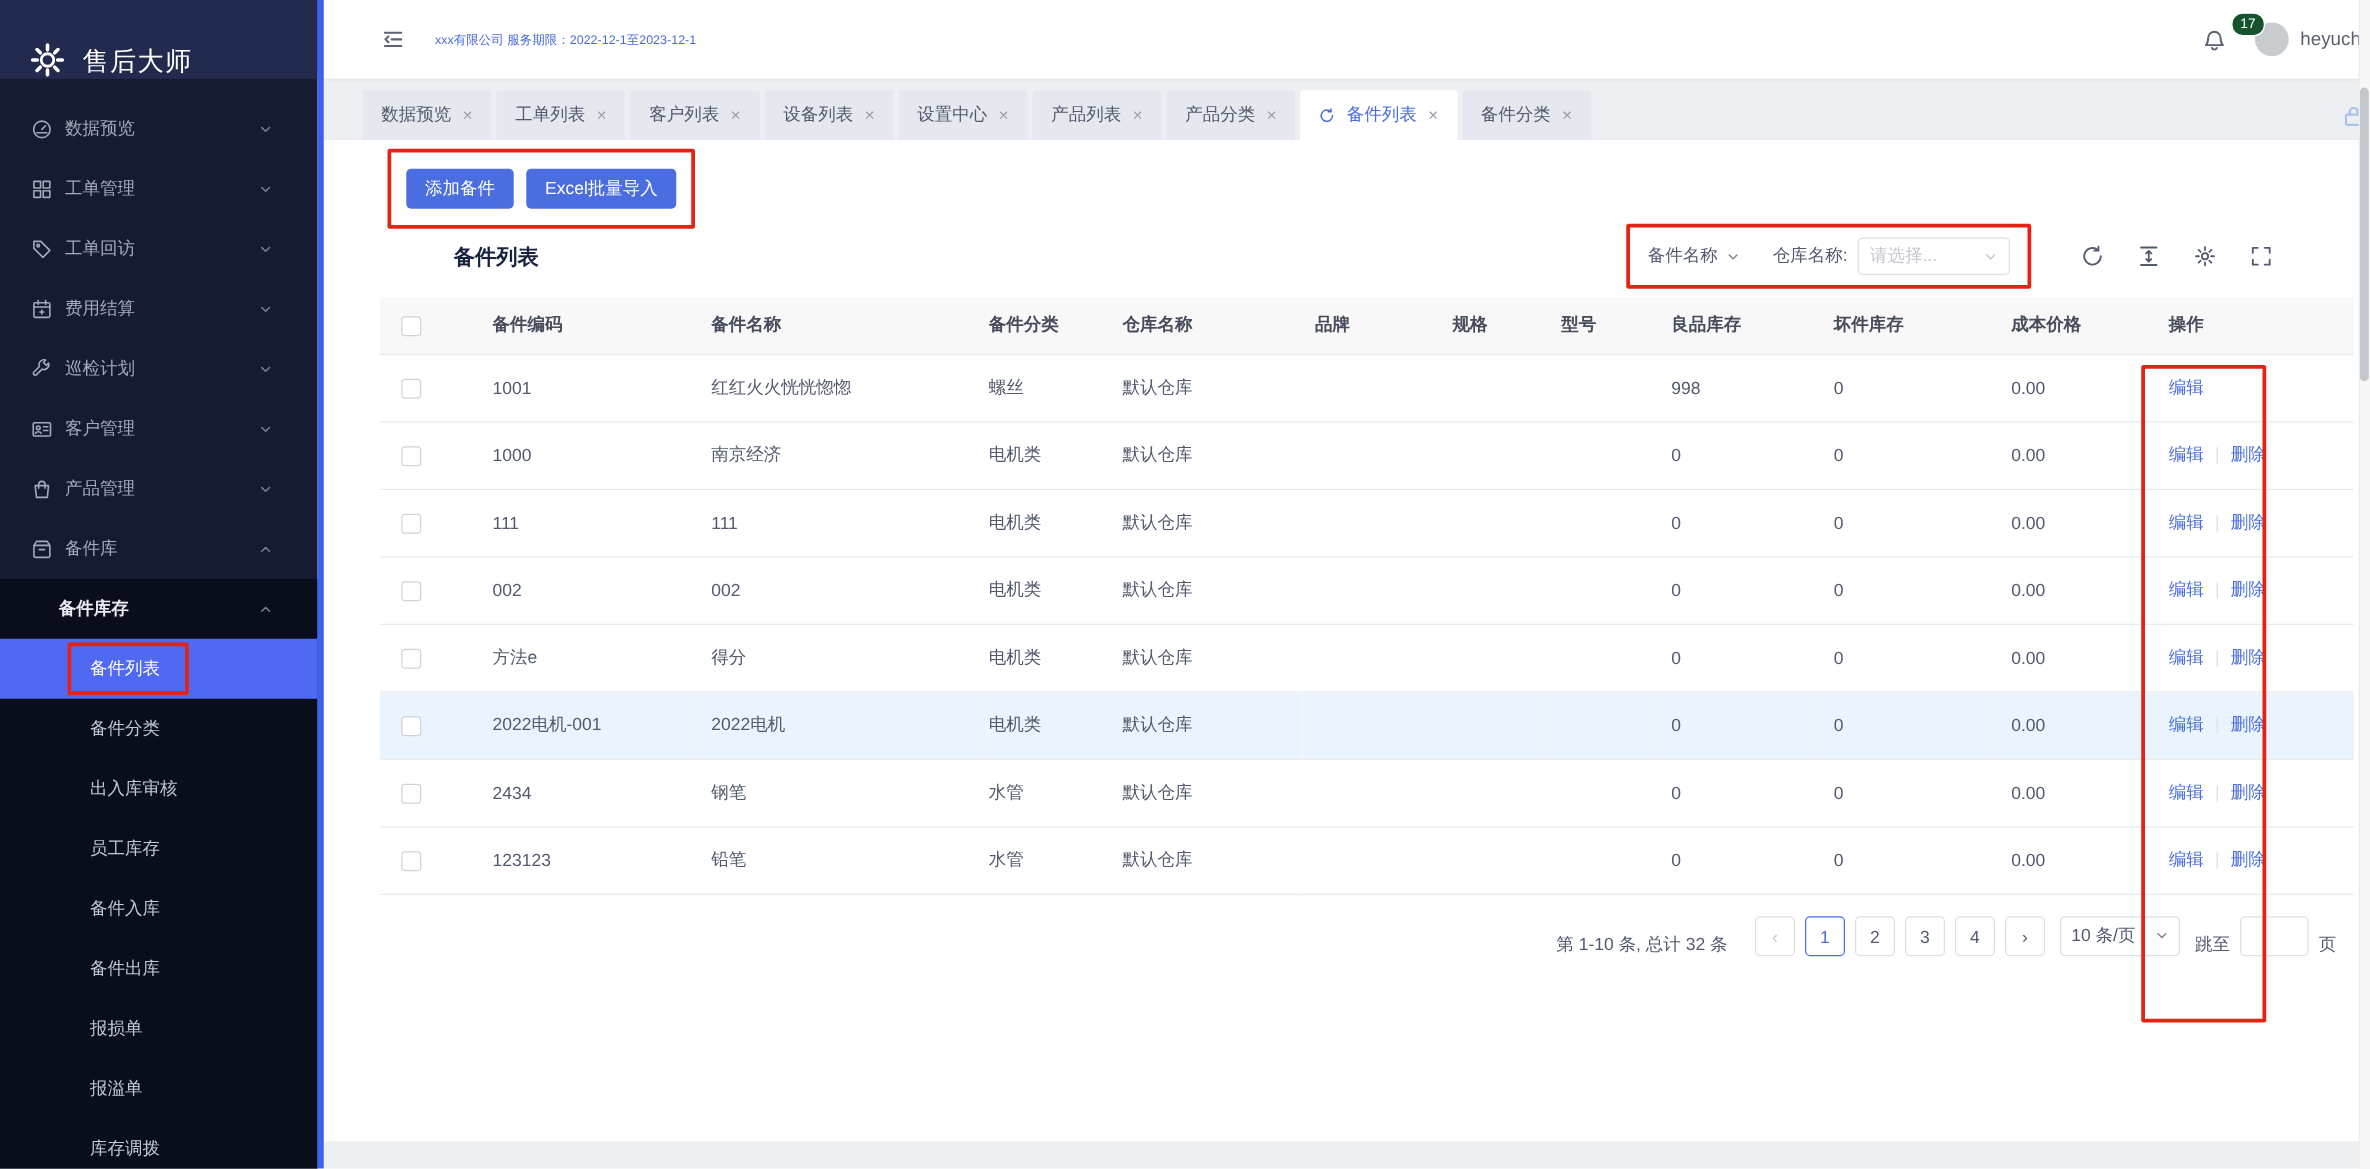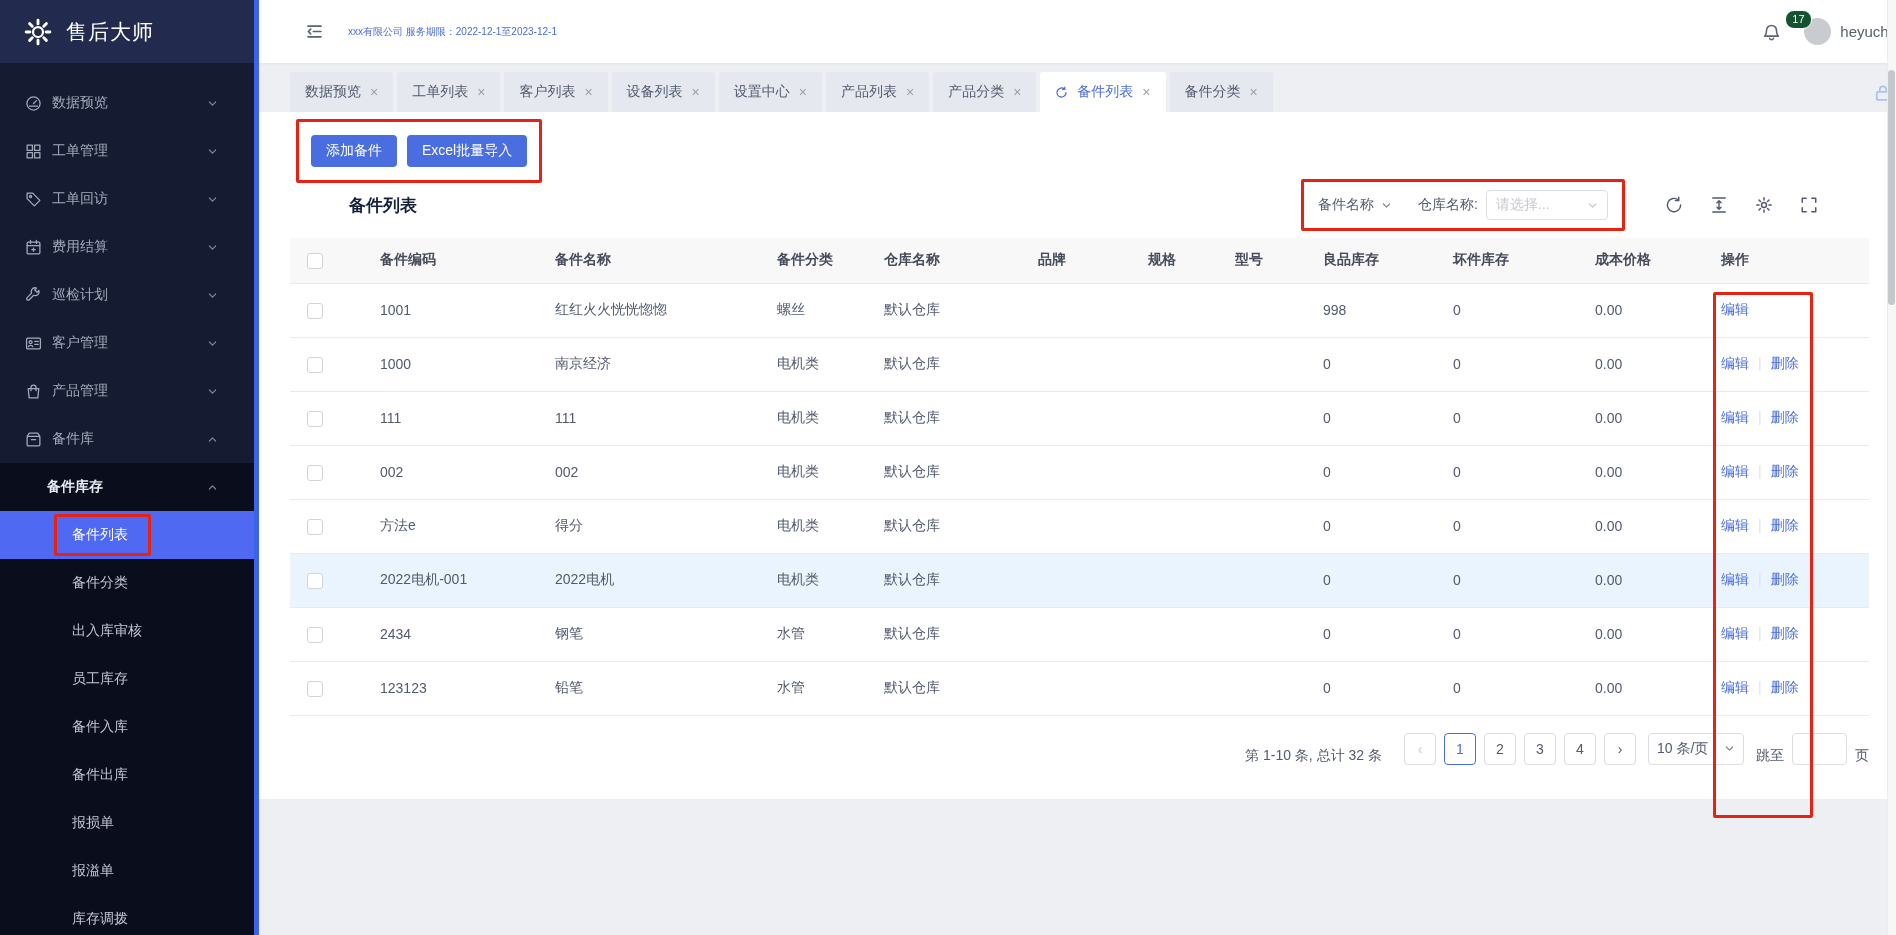--- a/index.html
+++ b/index.html
@@ -1,21 +1,21 @@
 <!DOCTYPE html>
 <html><head>
 <meta charset="utf-8">
 <style>
   *{margin:0;padding:0;box-sizing:border-box}
   body{font-family:"Liberation Sans","DejaVu Sans",sans-serif;background:#fff}
   .screen{position:relative;width:1896px;height:935px;background:#edeff3;overflow:hidden;font-size:14px;color:#515a6e}
 
   
   .sidebar{position:absolute;left:0;top:0;width:254px;height:935px;background:#151c31;display:flex;flex-direction:column;z-index:2}
-  .logo{height:63px;background:#222b4d;display:flex;align-items:center;padding-left:23px;gap:13px;flex:none}
+  .logo{height:63px;background:#222b4d;display:flex;align-items:flex-end;padding-left:23px;gap:13px;flex:none}
   .logo-title{color:#fff;font-size:21px;letter-spacing:1px;white-space:nowrap}
   .menu{padding-top:16px;flex:none}
   .s-item{height:48px;display:flex;align-items:center;padding:0 36px 0 25px;color:#a3aabb;cursor:pointer;white-space:nowrap}
   .s-ico{width:17px;height:17px;margin-right:10px;display:flex;flex:none}
   .chev{margin-left:auto;display:flex;color:#7d8499}
   .chev.up{transform:rotate(180deg)}
   .submenu{flex:1;background:#0a0e1c}
   .group-title{height:48px;display:flex;align-items:center;padding:0 36px 0 47px;color:#e9ebf2;font-weight:bold;cursor:pointer;white-space:nowrap}
   .sub-item{height:48px;display:flex;align-items:center;padding-left:72px;color:#c2c7d4;cursor:pointer;white-space:nowrap}
   .sub-item.selected{background:#5069f2;color:#fff}
@@ -32,21 +32,21 @@
   .avatar{width:27px;height:27px;border-radius:50%;background:#c8cbd0;flex:none}
   .username{margin-left:9px;color:#59606e;font-size:15px;white-space:nowrap}
 
   .tabbar{height:49px;background:#edeff3;display:flex;align-items:flex-end;padding-left:31px;position:relative;z-index:1}
   .tab{height:40px;display:flex;align-items:center;background:#e5e8ee;border-radius:3px 3px 0 0;padding:0 15px;margin-right:4px;font-size:14px;color:#515a6e;cursor:pointer;gap:9px;white-space:nowrap}
   .tab.active{background:#fff;color:#4a6bdd}
   .tab .x{color:#9aa1ad;font-size:14px;line-height:1}
   .tab-refresh{display:flex;color:#4a6bdd}
   .lock{position:absolute;right:3px;bottom:9px;color:#a9c3ee;display:flex}
 
-  .content{position:absolute;left:0;top:112px;width:1637px;height:687px;background:#fff;padding:7px 27px 0 31px;z-index:1}
+  .content{position:absolute;left:0;top:112px;width:1637px;height:801px;background:#fff;padding:7px 27px 0 45px;z-index:1}
 
   .annot{border:3px solid #e42313;border-radius:2px}
   .btn-annot{display:inline-flex;gap:10px;padding:13px 12px;margin-left:6px}
   .btn{height:32px;padding:0 15px;background:#4a6edf;color:#fff;border:none;border-radius:4px;font-size:14px;cursor:pointer;white-space:nowrap;font-family:inherit}
 
   .title-row{margin-top:0;height:44px;display:flex;align-items:center}
   .page-title{font-size:17px;font-weight:bold;color:#17233d;margin-left:59px}
   .filter-annot{margin-left:auto;display:flex;align-items:center;padding:8px 14px;font-size:14px;color:#515a6e}
   .field-sel{display:flex;align-items:center;gap:7px;cursor:pointer;white-space:nowrap}
   .field-sel .chev{color:#808695}

